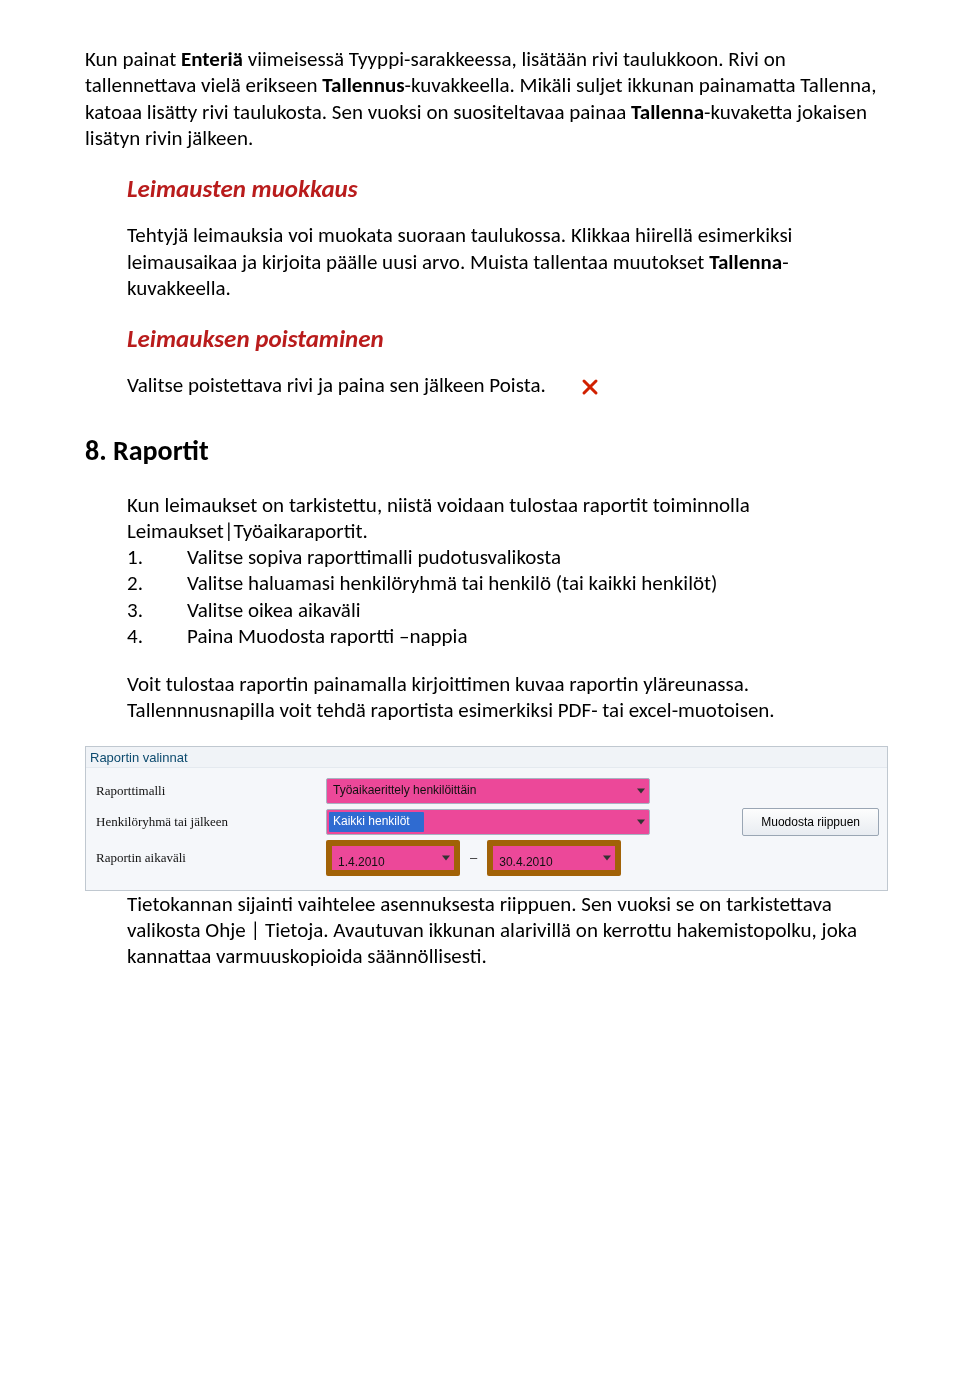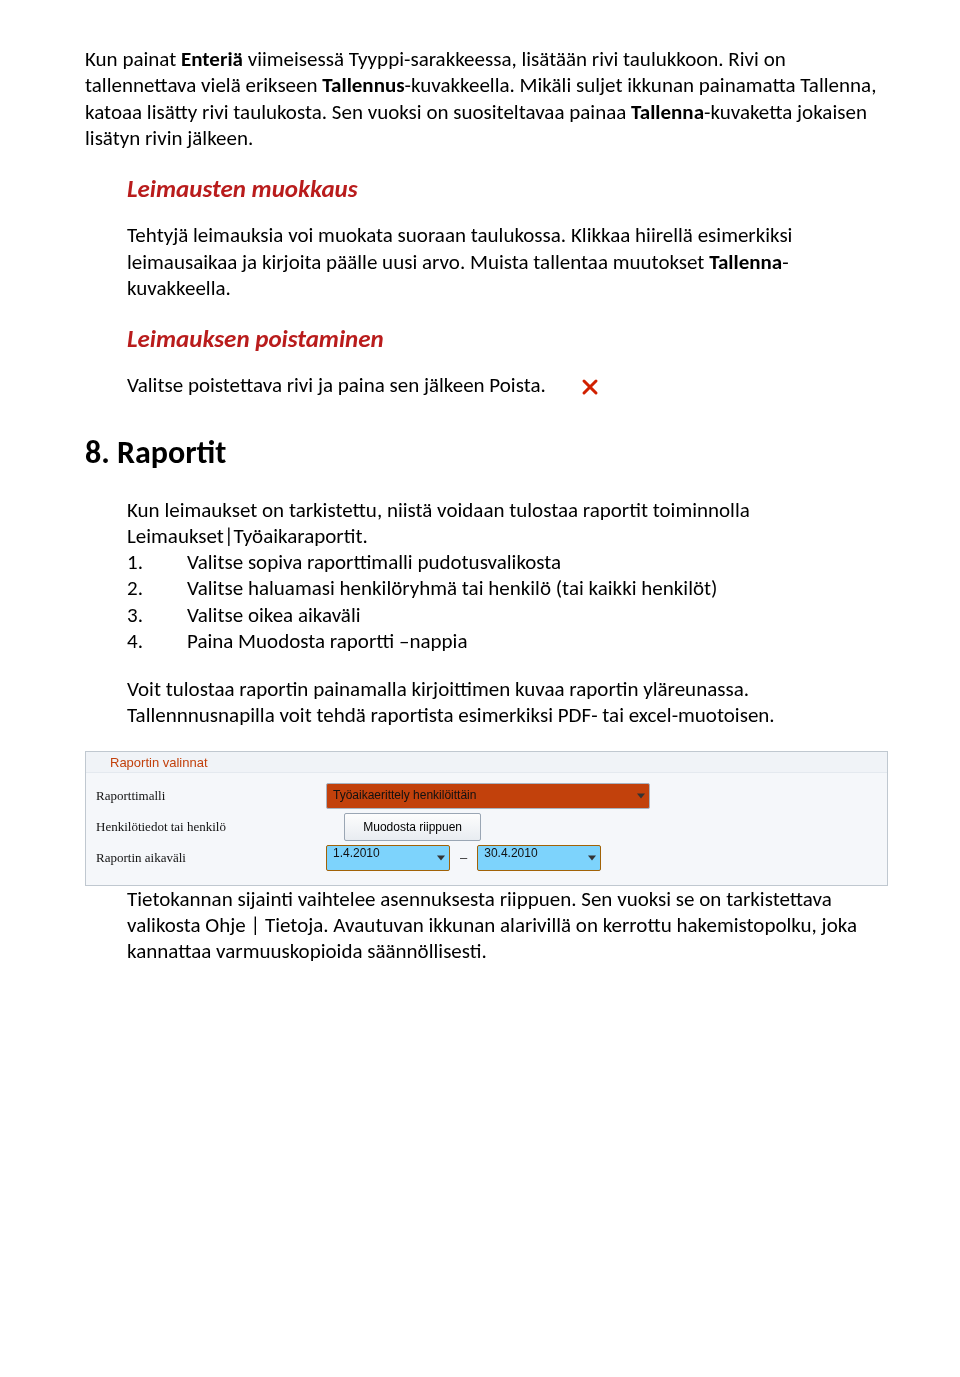--- a/index.html
+++ b/index.html
@@ -24,21 +24,21 @@
   }
   .h3 {
     font-style: italic;
     font-weight: 700;
     font-size: 25px;
     color: #b91c1c;
     margin: 12px 0 18px 0;
   }
   .h2 {
     font-weight: 700;
-    font-size: 32px;
+    font-size: 28px;
     color: #000;
     margin: 34px 0 24px 0;
   }
   .bold { font-weight: 700; }
   .delete-icon-wrap {
     display: inline-block;
     margin-left: 30px;
     vertical-align: middle;
   }
   .delete-icon-wrap svg { display: block; }
@@ -47,24 +47,24 @@
   .olc .num { width: 60px; flex: none; }
   .olc .txt { flex: 1; }
 
   
   .report-panel {
     border: 1px solid #c0c8d0;
     background: #f5f7fa;
     margin: 8px 0 0 0;
   }
   .grp-title {
-    padding: 3px 8px 1px 24px;
+    padding: 3px 8px 1px 4px;
     font-size: 13px;
     font-family: "Segoe UI", Tahoma, sans-serif;
-    color: #c2410c;
+    color: #0c4a6e;
     background: #f0f3f7;
     border-bottom: 1px solid #e4e9ef;
   }
   .form-rows { padding: 6px 8px 10px 10px; }
   .form-row {
     display: flex;
     align-items: center;
     font-family: "Segoe UI", Tahoma, sans-serif;
     font-size: 13px;
     color: #111;
@@ -73,21 +73,21 @@
   .form-label {
     width: 230px;
     flex: none;
     font-family: Liberation Serif, serif;
   }
   .form-field { flex: 1; display: flex; align-items: center; gap: 10px; }
   .combo {
     width: 310px;
     height: 24px;
     border: 1px solid #a7b3c2;
-    background: #c2410c;
+    background: #ec4899;
     border-radius: 2px;
     display: flex;
     align-items: center;
     padding: 0 6px;
     font-family: "Segoe UI", Tahoma, sans-serif;
     font-size: 12px;
     position: relative;
   }
   .combo.sel {
     color: #fff;
@@ -104,25 +104,25 @@
     position: absolute;
     right: 4px; top: 50%; transform: translateY(-50%);
     width: 0; height: 0;
     border-left: 4px solid transparent;
     border-right: 4px solid transparent;
     border-top: 5px solid #333;
   }
   .datebox {
     width: 110px;
     height: 24px;
-    border: 1px solid #a16207;
-    background: #7dd3fc;
+    border: 6px solid #a16207;
+    background: #ec4899;
     border-radius: 2px;
     display: flex;
-    align-items: flex-start;
+    align-items: flex-end;
     padding: 0 6px;
     font-size: 12px;
     position: relative;
   }
   .datebox .dd {
     position: absolute;
     right: 4px; top: 50%; transform: translateY(-50%);
     width: 0; height: 0;
     border-left: 4px solid transparent;
     border-right: 4px solid transparent;
@@ -205,21 +205,28 @@
         <div class="form-field">
           <div class="combo">
             <span class="txt">Työaikaerittely henkilöittäin</span>
             <span class="dd"></span>
           </div>
         </div>
         <div class="right-cell"></div>
       </div>
 
       <div class="form-row">
-        <div class="form-label">Henkilötiedot tai henkilö</div>
+        <div class="form-label">Henkilöryhmä tai jälkeen</div>
+        <div class="form-field">
+          <div class="combo sel">
+            <span class="selbg"></span>
+            <span class="txt">Kaikki henkilöt</span>
+            <span class="dd"></span>
+          </div>
+        </div>
         <div class="right-cell">
           <button class="gen-btn">Muodosta riippuen</button>
         </div>
       </div>
 
       <div class="form-row">
         <div class="form-label">Raportin aikaväli</div>
         <div class="form-field">
           <div class="datebox">
             <span>1.4.2010</span>

